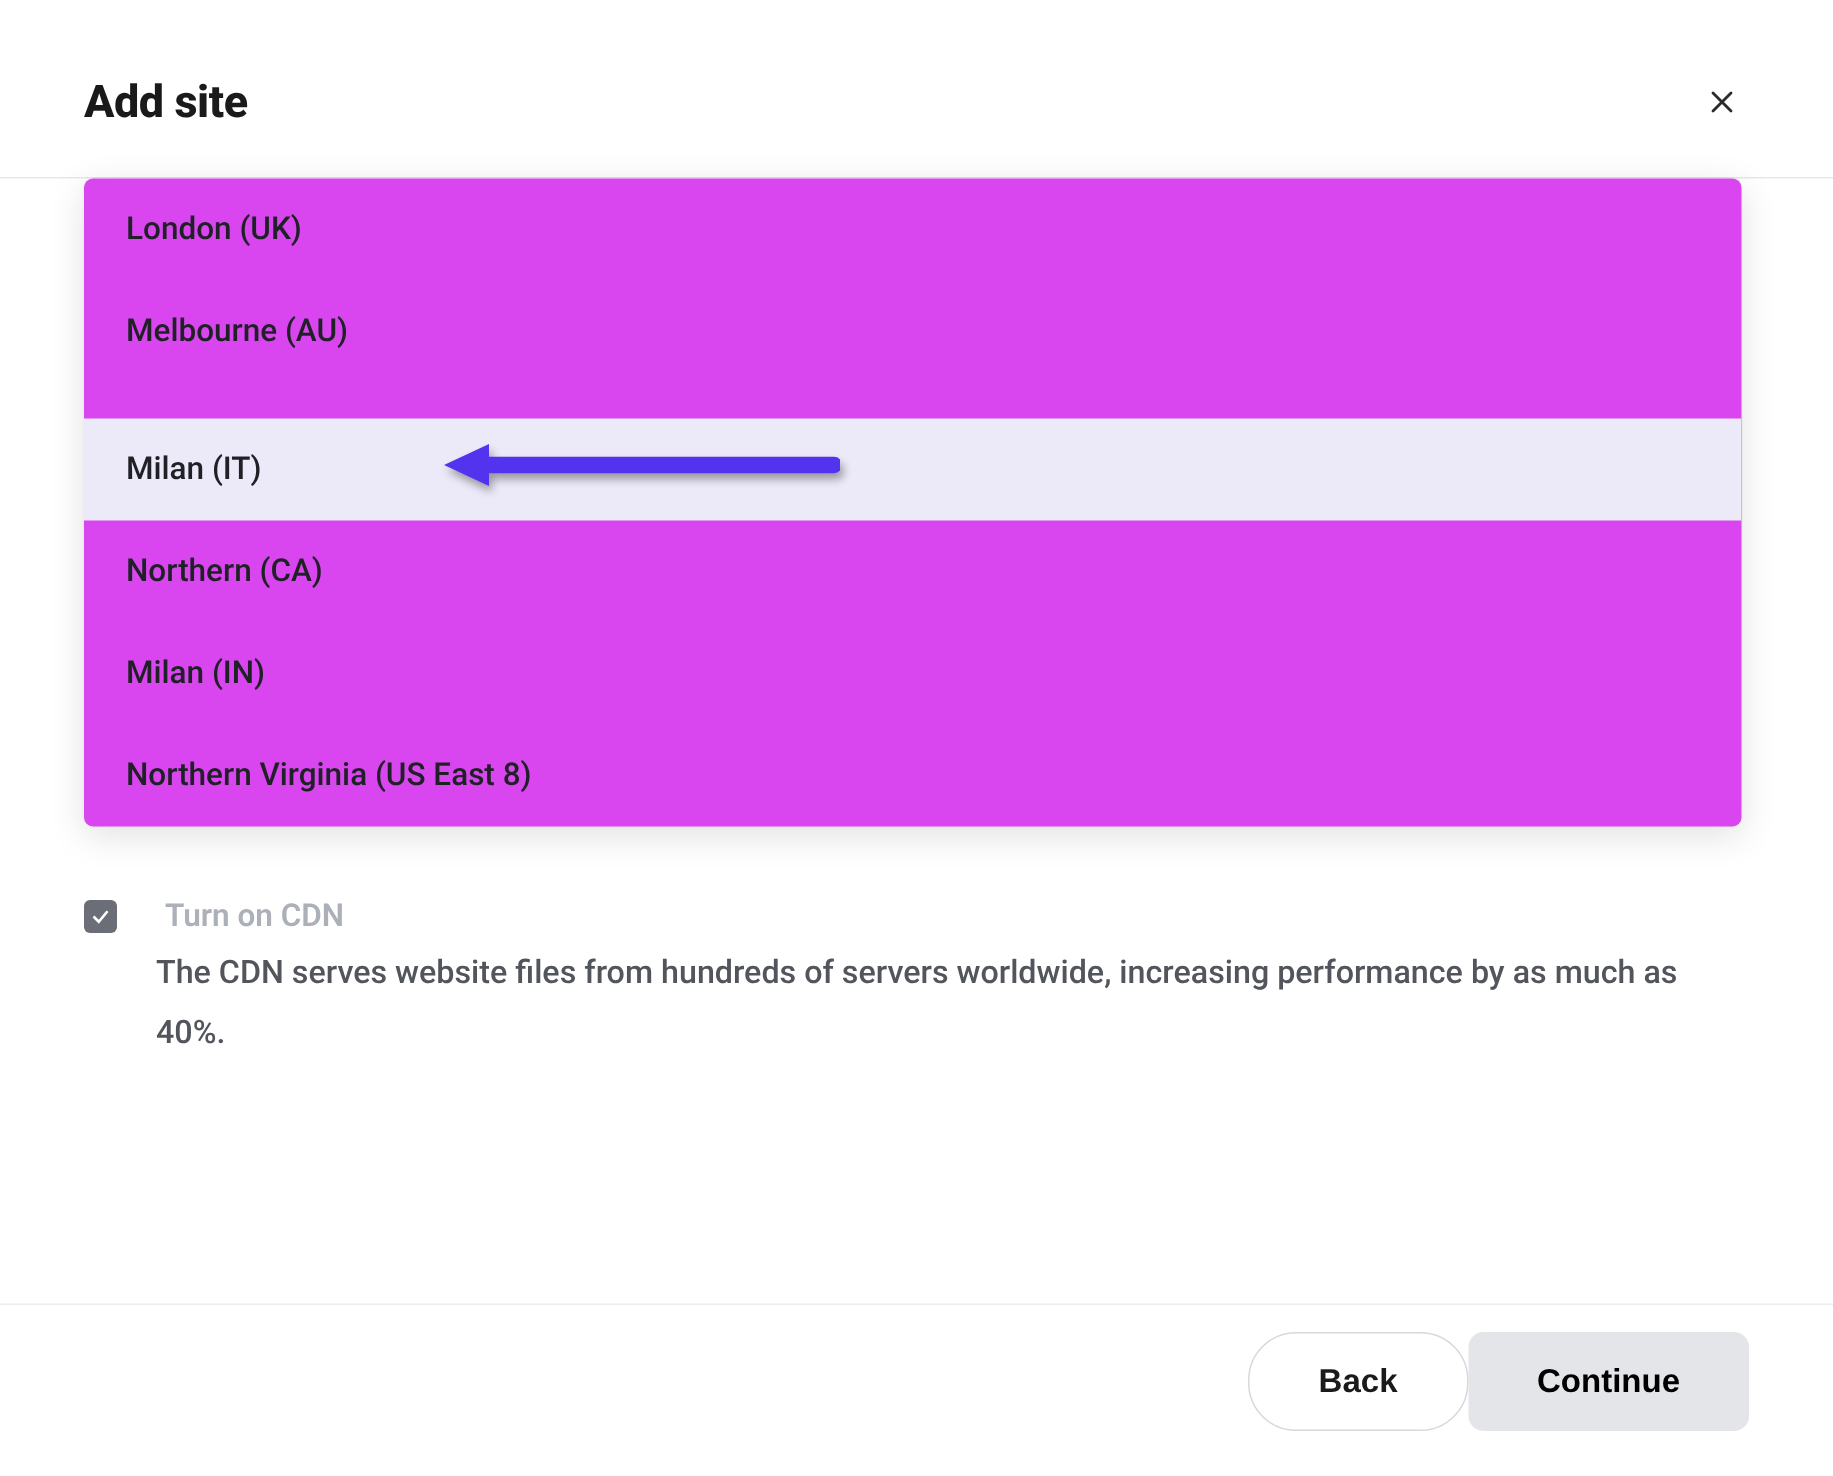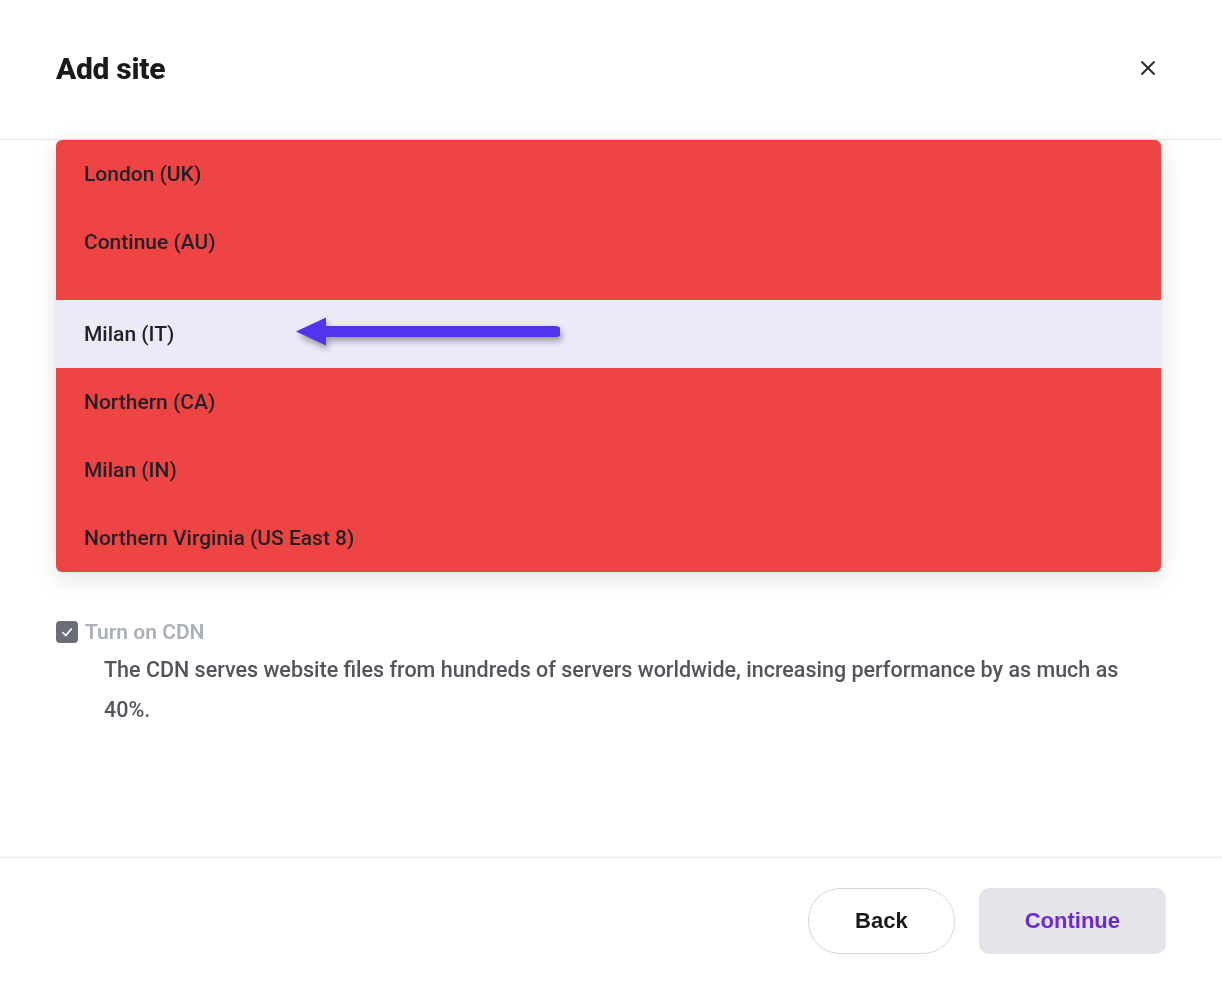--- a/index.html
+++ b/index.html
@@ -1,37 +1,37 @@
 <!DOCTYPE html>
 <html><head>
 <meta charset="utf-8">
 <style>
   * { box-sizing: border-box; margin: 0; padding: 0; }
   html, body { width: 1222px; height: 984px; font-family: -apple-system, BlinkMacSystemFont, "Segoe UI", Roboto, Helvetica, Arial, sans-serif; background: #fff; color: #1a1a1a; overflow: hidden; }
   .modal { position: relative; width: 100%; height: 100%; display: flex; flex-direction: column; }
-  .modal-header { display: flex; align-items: center; justify-content: space-between; padding: 50px 56px 53px 56px; border-bottom: 1px solid #e7e7e9; }
+  .modal-header { display: flex; align-items: center; justify-content: space-between; padding: 50px 56px 32px 56px; border-bottom: 1px solid #e7e7e9; }
   .modal-title { font-size: 30px; font-weight: 800; letter-spacing: -0.3px; }
   .close-btn { width: 36px; height: 36px; display: flex; align-items: center; justify-content: center; background: none; border: none; cursor: pointer; color: #2b2b2b; }
   .close-btn svg { width: 18px; height: 18px; }
   .modal-body { flex: 1; position: relative; padding: 0 56px; }
   .cdn-block { position: absolute; left: 56px; right: 56px; top: 480px; }
-  .cdn-row { display: flex; align-items: center; gap: 7px; margin-bottom: 6px; }
+  .cdn-row { display: flex; align-items: center; gap: 32px; margin-bottom: 6px; }
   .cdn-check { width: 22px; height: 22px; border-radius: 4px; background: #6b6e77; display: flex; align-items: center; justify-content: center; }
   .cdn-check svg { width: 14px; height: 14px; stroke: #fff; stroke-width: 3; fill: none; }
   .cdn-label { font-size: 21px; font-weight: 600; color: #acb0b8; }
   .cdn-desc { font-size: 21.5px; line-height: 1.85; color: #52555c; font-weight: 500; max-width: 1090px; margin-left: 48px; }
-  .dropdown { position: absolute; top: 0; left: 56px; width: 1105px; background: #ef4444; border-radius: 6px; box-shadow: 0 6px 24px rgba(0,0,0,0.12), 0 0 0 1px rgba(0,0,0,0.02); overflow: hidden; z-index: 10; }
+  .dropdown { position: absolute; top: 0; left: 56px; width: 1105px; background: #d946ef; border-radius: 6px; box-shadow: 0 6px 24px rgba(0,0,0,0.12), 0 0 0 1px rgba(0,0,0,0.02); overflow: hidden; z-index: 10; }
   .dd-item { padding: 22px 28px; font-size: 21px; font-weight: 500; color: #1f2126; cursor: pointer; position: relative; }
   .dd-item.highlight { background: #eceaf8; margin-top: 24px; }
   .arrow-annot { position: absolute; top: 50%; left: 240px; transform: translateY(-50%); pointer-events: none; }
   .arrow-annot svg { filter: drop-shadow(2px 4px 3px rgba(0,0,0,0.35)); }
-  .modal-footer { display: flex; justify-content: flex-end; gap: 24px; padding: 30px 56px 30px; border-top: 1px solid #ececee; }
+  .modal-footer { display: flex; justify-content: flex-end; padding: 18px 56px 30px; border-top: 1px solid #ececee; }
   .btn { font-size: 22px; font-weight: 700; border-radius: 10px; padding: 20px 40px; cursor: pointer; border: none; }
   .btn-back { background: #fff; color: #1a1a1a; border: 1.5px solid #d8d8dc; border-radius: 32px; padding: 18px 46px; }
-  .btn-continue { background: #e3e5e8; color: #6d28d9; border-radius: 10px; padding: 20px 46px; cursor: not-allowed; }
+  .btn-continue { background: #e3e5e8; color: #000000; border-radius: 10px; padding: 20px 46px; cursor: not-allowed; }
 </style>
 </head>
 <body>
 
 <div class="modal">
 
   <div class="modal-header">
     <h1 class="modal-title">Add site</h1>
     <button class="close-btn">
       <svg viewBox="0 0 24 24">
@@ -50,21 +50,21 @@
             <polyline points="4,12 10,18 20,6"></polyline>
           </svg>
         </div>
         <span class="cdn-label">Turn on CDN</span>
       </div>
       <p class="cdn-desc">The CDN serves website files from hundreds of servers worldwide, increasing performance by as much as 40%.</p>
     </div>
 
     <div class="dropdown" id="dropdown">
         <div class="dd-item"><span>London (UK)</span></div>
-        <div class="dd-item"><span>Continue (AU)</span></div>
+        <div class="dd-item"><span>Melbourne (AU)</span></div>
         <div class="dd-item highlight"><span>Milan (IT)</span><div class="arrow-annot"><svg width="264" height="32" viewBox="0 0 264 32">
               <line x1="18" y1="16" x2="260" y2="16" stroke="#5333ed" stroke-width="11" stroke-linecap="round"></line>
               <polygon points="0,16 30,2 30,30" fill="#5333ed"></polygon>
             </svg></div></div>
         <div class="dd-item"><span>Northern (CA)</span></div>
         <div class="dd-item"><span>Milan (IN)</span></div>
         <div class="dd-item"><span>Northern Virginia (US East 8)</span></div>
       </div>
 
   </div>

